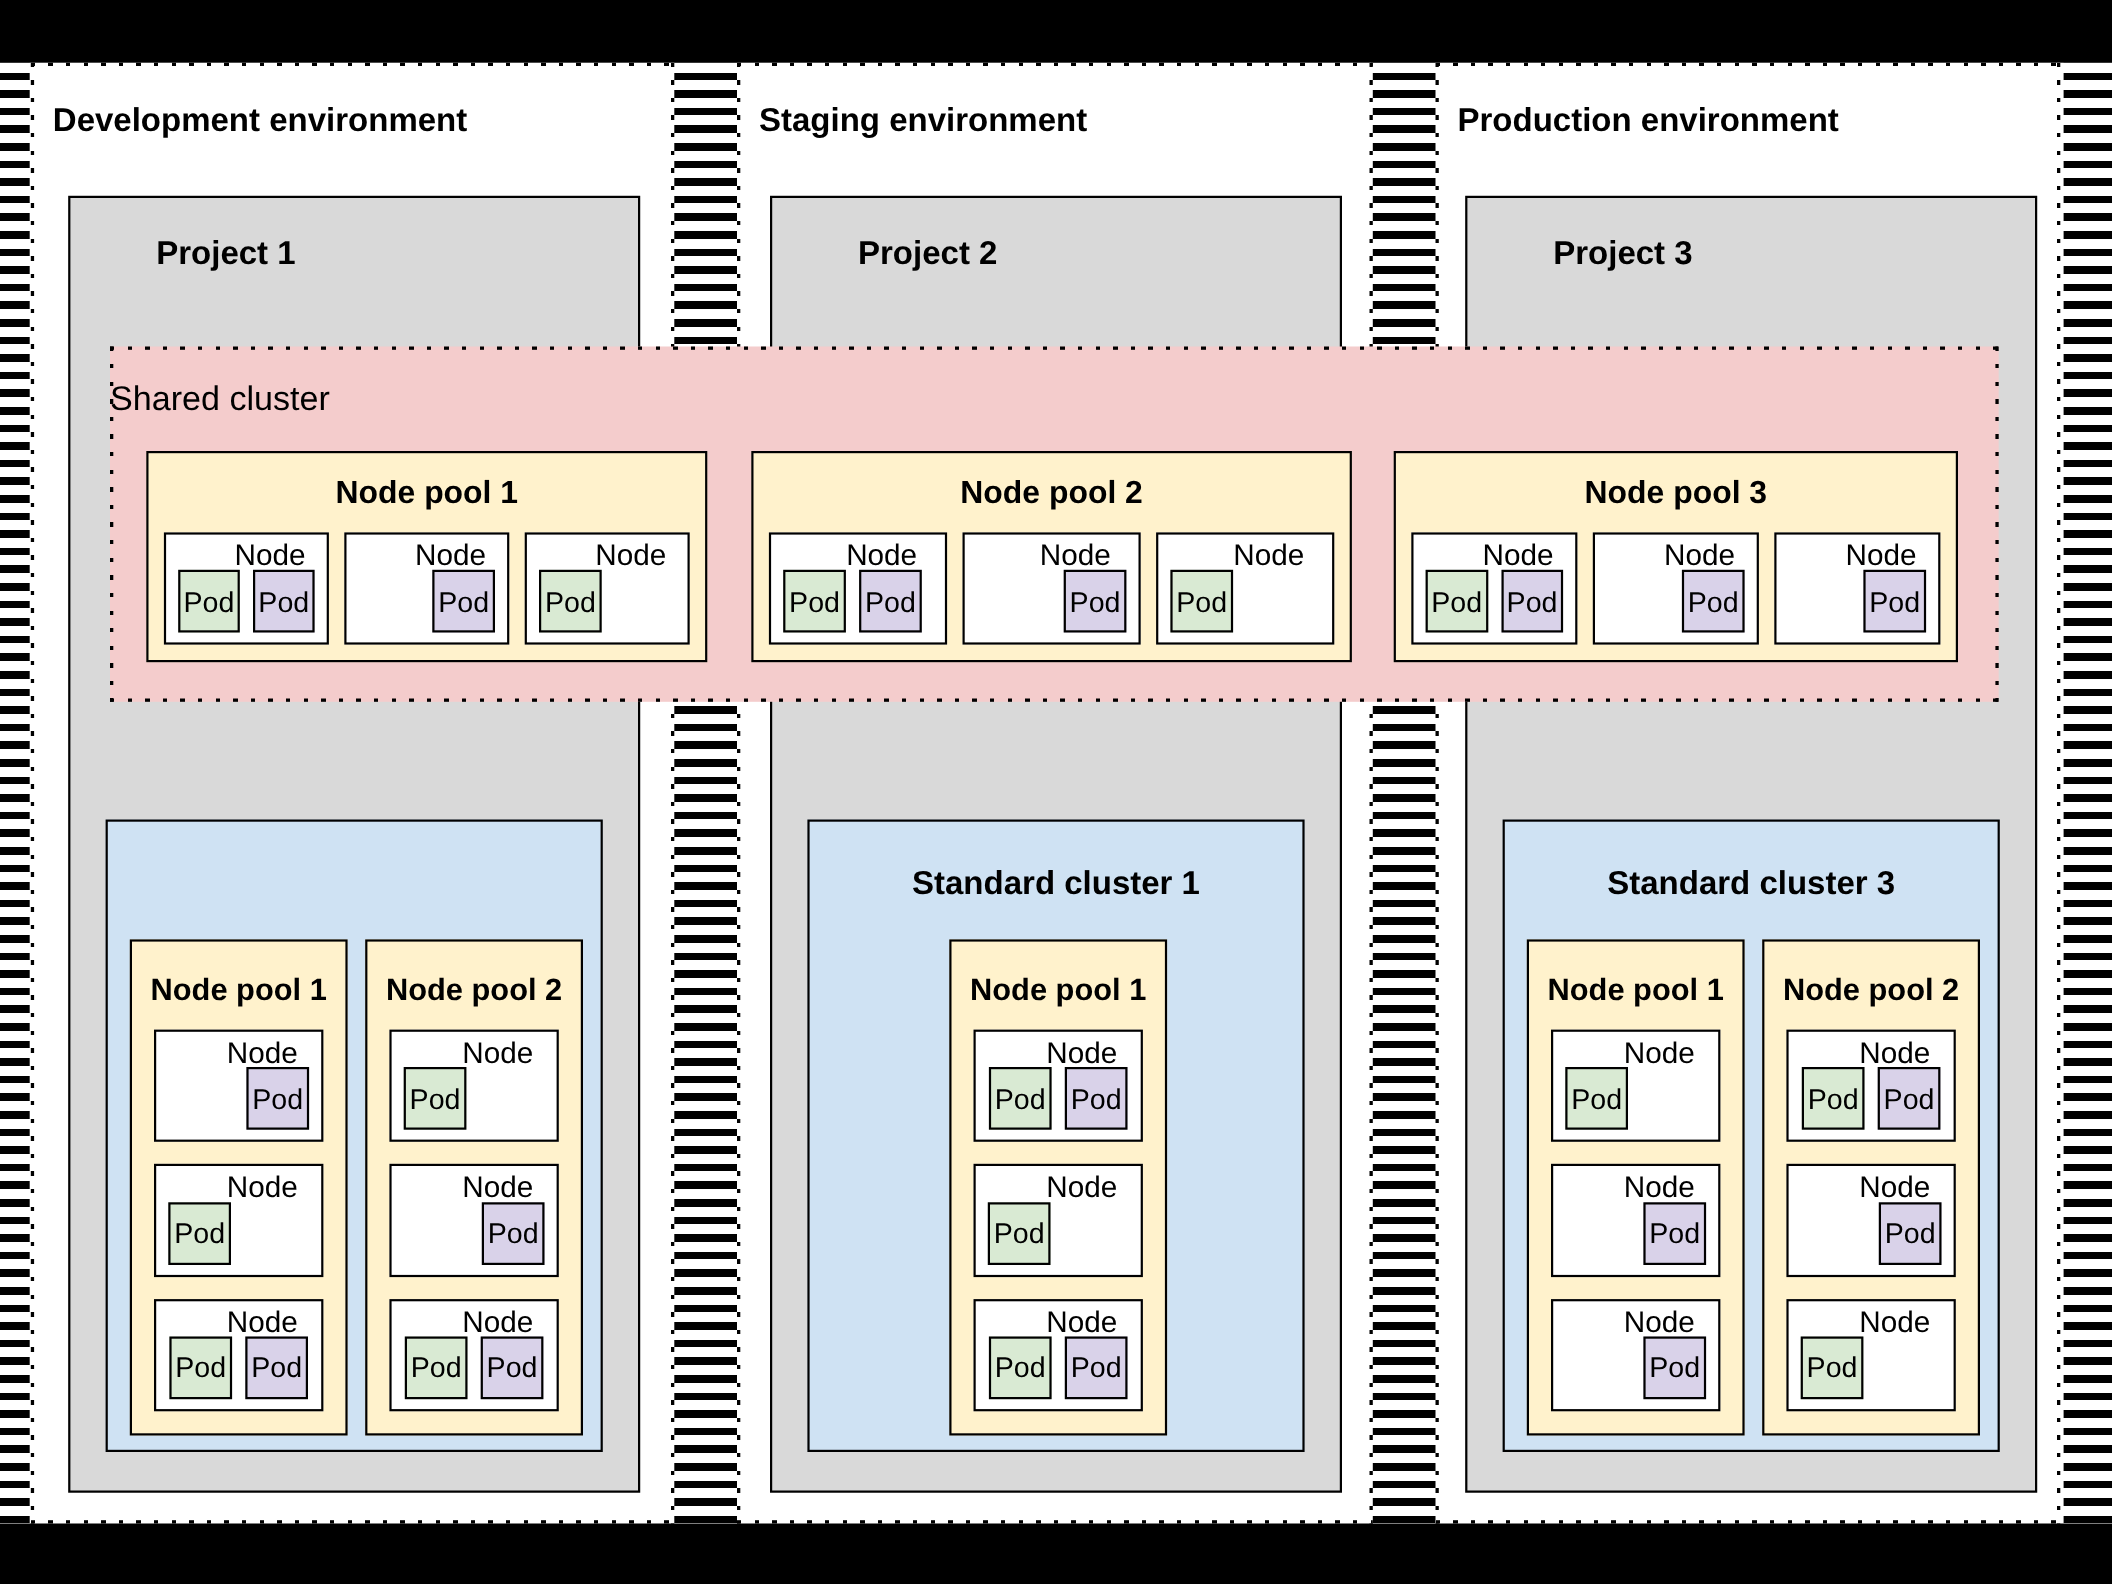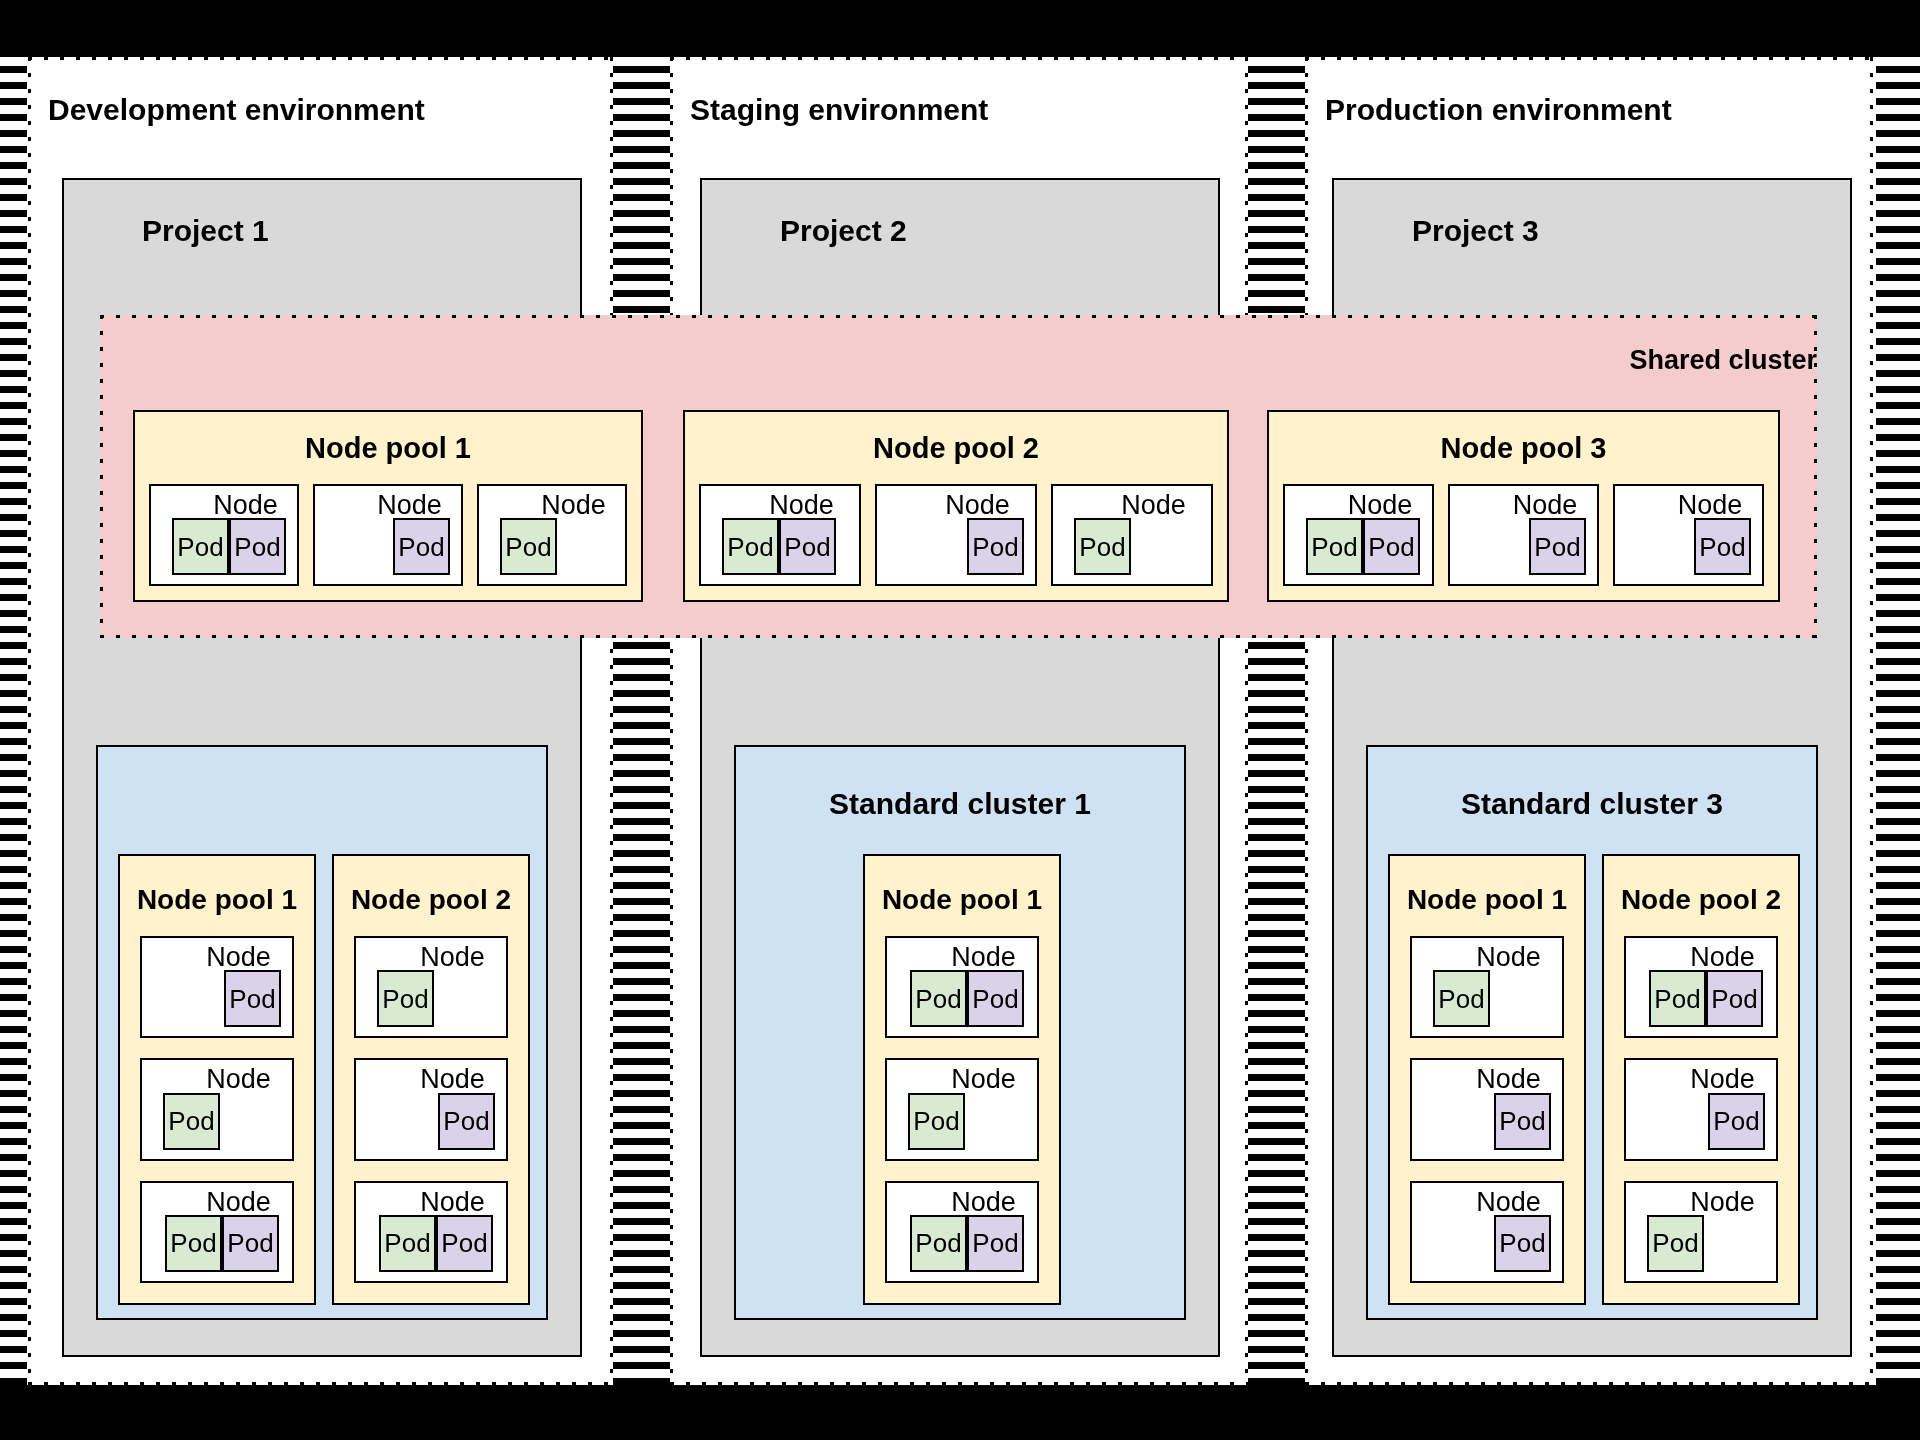--- a/index.html
+++ b/index.html
@@ -44,21 +44,21 @@
 
   
   .project { position:absolute; top:178px; width:520px; height:1179px; z-index:2;
     background: var(--project-fill, #d9d9d9); border:2px solid #000; }
   .project-1 { left:62px; } .project-2 { left:700px; } .project-3 { left:1332px; }
   .project-label { position:absolute; left:34px; top:34px; font-size:30px; font-weight:bold;margin-left:44px; }
 
   
   .shared { position:absolute; left:100px; top:315px; width:1717px; height:323px; z-index:3;
     background: var(--shared-cluster-fill, #f4cccc); }
-  .shared-title { position:absolute; left:0; right:0; top:30px; text-align:right; font-size:27px; font-weight:bold; }
+  .shared-title { position:absolute; left:0; right:0; top:30px; text-align:left; font-size:31px; font-weight:normal; }
   .spool { position:absolute; top:95px; height:192px;
     background: var(--node-pool-fill, #fff2cc); border:2px solid #000; }
   .spool-1 { left:33px;   width:510px; }
   .spool-2 { left:583px;  width:546px; }
   .spool-3 { left:1167px; width:513px; }
   .spool-title { position:absolute; left:0; right:0; top:20px; text-align:center; font-size:29px; font-weight:bold; }
   .spool-nodes { position:absolute; left:14px; right:14px; bottom:14px; height:102px; display:flex; gap:14px; }
   .spool-nodes .node { flex:1; }
 
   
@@ -70,21 +70,21 @@
     background: var(--node-pool-fill, #fff2cc); border:2px solid #000; }
   .p-left { left:20px; } .p-right { left:234px; } .p-center { left:127px; }
   .scpool-title { position:absolute; left:0; right:0; top:28px; text-align:center; font-size:28px; font-weight:bold; }
   .scpool-nodes { position:absolute; left:20px; right:20px; top:80px; bottom:20px;
     display:flex; flex-direction:column; gap:20px; }
   .scpool-nodes .node { flex:1; }
 
   
   .node { position:relative; background: var(--node-fill, #fff); border:2px solid #000; }
   .node-label { text-align:center; margin-top:6px; font-size:27px; line-height:1;padding-left:43px; }
-  .pods { position:absolute; left:21px; right:11px; bottom:9px; display:flex; }
+  .pods { position:absolute; left:11px; right:11px; bottom:9px; display:flex; gap:12px; }
   .pods[data-align="right"]  { justify-content:flex-end; }
   .pods[data-align="center"] { justify-content:center; }
   .pods[data-align="left"]   { justify-content:flex-start; }
   .pod { width:57px; height:57px; border:2px solid #000; display:flex; align-items:center;
     justify-content:center; font-size:26px; line-height:1; }
   .pod[data-color="green"]  { background: var(--pod-green, #d9ead3); }
   .pod[data-color="purple"] { background: var(--pod-purple, #d9d2e9); }
 </style>
 </head>
 <body>

